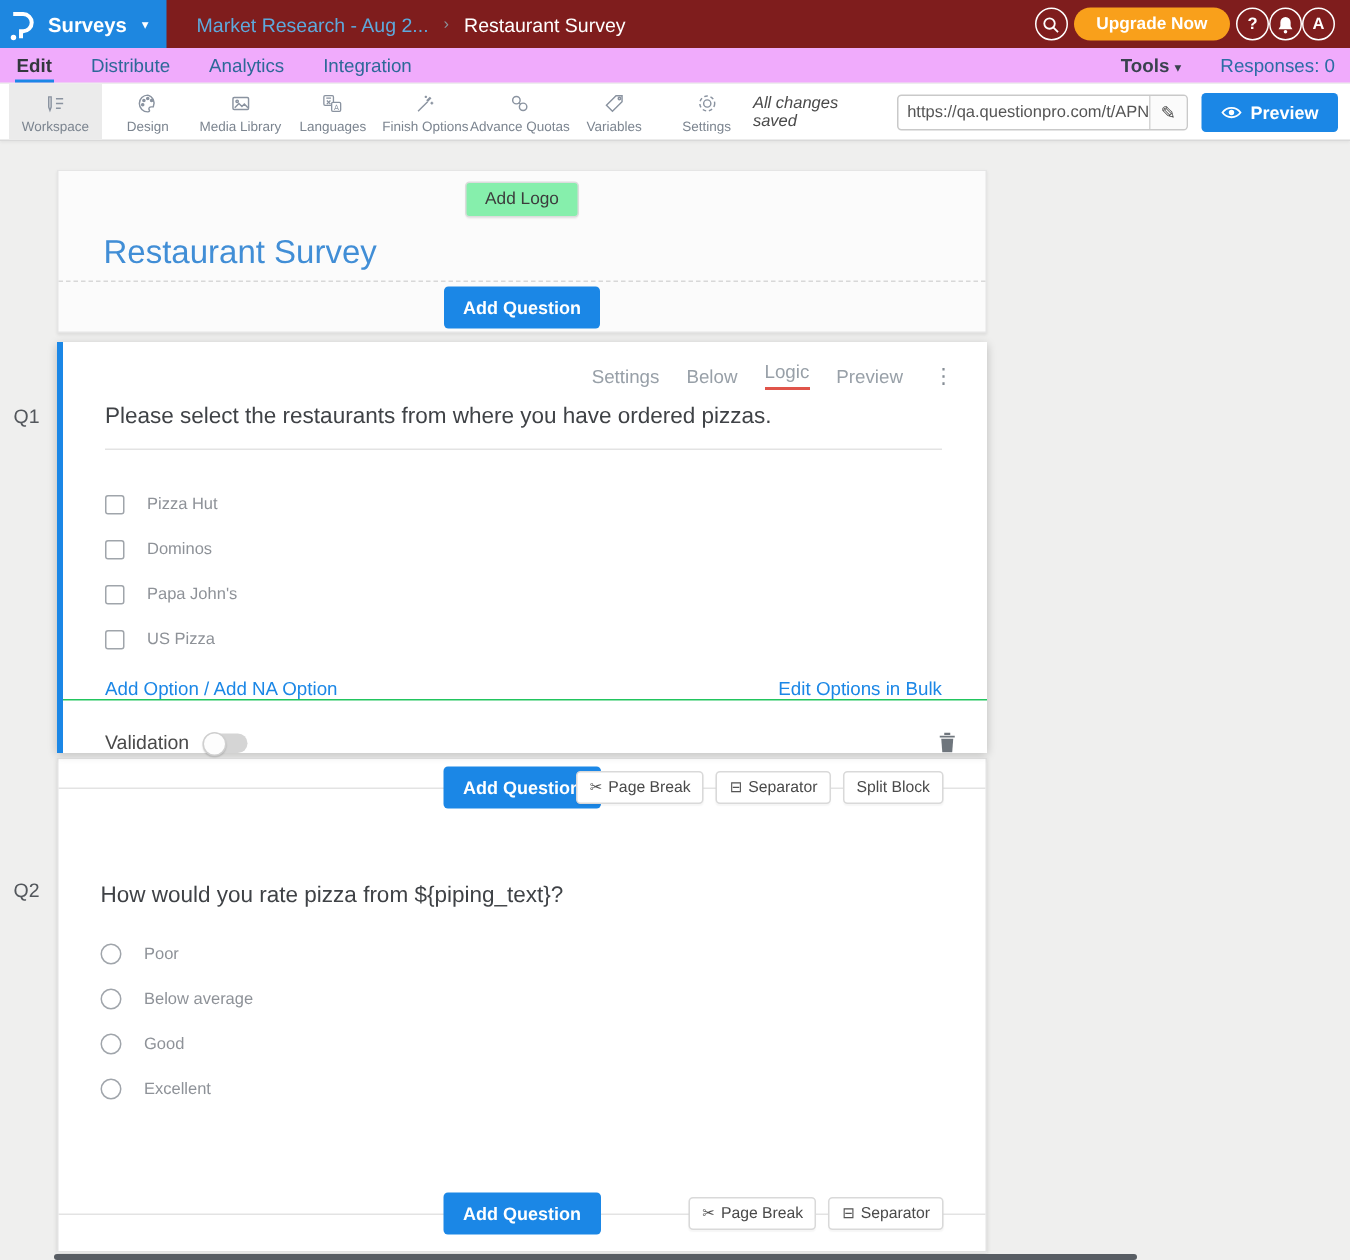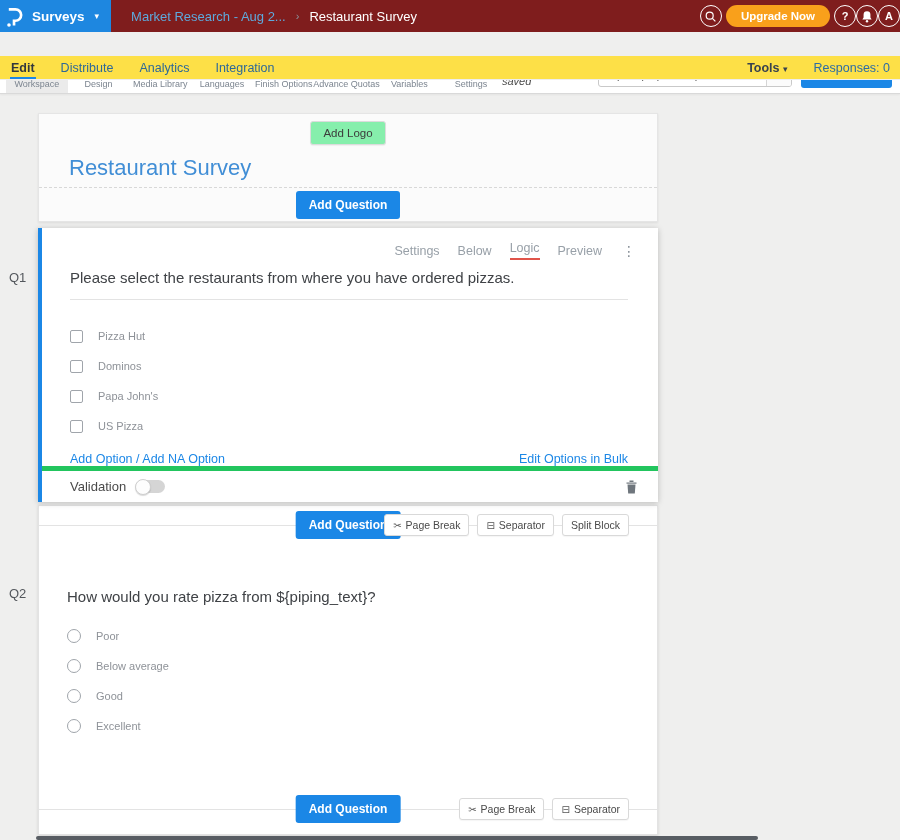--- a/index.html
+++ b/index.html
@@ -12,25 +12,25 @@
   }
   
   .topbar { position:absolute; top:0; left:0; right:0; height:32px; background:#7f1d1d; display:flex; align-items:center; z-index:10; }
   .brand { height:32px; background:#1e87e0; display:flex; align-items:center; gap:8px; padding:0 12px 0 5px; cursor:pointer; }
   .brand-label { color:#fff; font-size:13.5px; font-weight:bold; }
   .brand-caret { color:#fff; font-size:9px; margin-left:2px; }
   .breadcrumb { display:flex; align-items:center; gap:10px; margin-left:20px; font-size:13px; }
   .crumb-folder { color:#5ea9dc; cursor:pointer; }
   .crumb-sep { color:#8c949c; font-size:11px; }
   .crumb-current { color:#ffffff; }
-  .top-actions { margin-left:auto; display:flex; align-items:flex-start; gap:0; }
+  .top-actions { margin-left:auto; display:flex; align-items:flex-start; gap:0; padding-right:10px; }
   .circle-btn { width:22px; height:22px; border:1.5px solid #fff; border-radius:50%; display:flex; align-items:center; justify-content:center; color:#fff; font-size:11px; font-weight:bold; cursor:pointer; }
   .upgrade-btn { background:#f9a01b; color:#fff; font-size:11.5px; font-weight:bold; border:none; border-radius:12px; padding:5px 15px; margin:0 4px; cursor:pointer; }
   
-  .navbar { position:absolute; top:32px; left:0; right:0; height:24px; background:#fde047; display:flex; align-items:stretch; padding:0 10px; border-bottom:1px solid #ededed; z-index:9;margin-top:24px; }
+  .navbar { position:absolute; top:32px; left:0; right:0; height:24px; background:#f0abfc; display:flex; align-items:stretch; padding:0 10px; border-bottom:1px solid #ededed; z-index:9; }
   .nav-tabs { display:flex; gap:24px; }
   .nav-tab { display:flex; align-items:center; font-size:12.5px; color:#2d6898; cursor:pointer; padding:0 1px; }
   .nav-tab.active { color:#32373d; font-weight:bold; box-shadow:inset 0 -2px 0 #1b87e6; }
   .nav-right { margin-left:auto; display:flex; align-items:center; gap:26px; }
   .tools-link { font-size:12.5px; color:#39424e; font-weight:bold; cursor:pointer; }
   .tools-link .caret { font-size:9px; }
   .responses-link { font-size:12.5px; color:#2c6ca5; cursor:pointer; }
   
   .toolbar { position:absolute; top:56px; left:0; right:0; height:38px; background:#fff; border-bottom:1px solid #d9d9d9; display:flex; align-items:stretch; padding-left:6px; box-shadow:0 1px 2px rgba(0,0,0,.05); z-index:8; }
   .tool { width:64px; display:flex; flex-direction:column; align-items:center; justify-content:center; gap:2px; color:#8a93a0; cursor:pointer; }
@@ -60,21 +60,21 @@
   .kebab { color:#868e96; font-size:14px; cursor:pointer; margin-left:2px; line-height:10px; font-family:"DejaVu Sans",sans-serif; }
   .q-text { margin:9px 30px 0 28px; font-size:15px; color:#3f4246; padding-bottom:13px; border-bottom:1px solid #e3e3e3; cursor:text; }
   .opt-list { margin:21px 30px 0 28px; }
   .opt-row { height:30px; display:flex; align-items:center; gap:15px; }
   .opt-label { font-size:11px; color:#8e9298; cursor:text; }
   .checkbox { width:13px; height:13px; border:1px solid #a0a5ab; border-radius:2px; background:#fff; cursor:pointer; flex:none; }
   .radio { width:14px; height:14px; border:1.2px solid #a0a5ab; border-radius:50%; background:#fff; cursor:pointer; flex:none; }
   .links-row { margin:11px 30px 0 28px; display:flex; justify-content:space-between; font-size:12.5px; }
   .blue-link { color:#1b87e6; cursor:pointer; }
   .link-sep { color:#1b87e6; }
-  .validation-bar { position:absolute; bottom:0; left:0; right:0; height:36px; border-top:5px solid #22c55e; display:flex; align-items:center; padding:0 20px 0 28px; }
+  .validation-bar { position:absolute; bottom:0; left:0; right:0; height:36px; border-top:1px solid #22c55e; display:flex; align-items:flex-end; padding:0 20px 0 28px; }
   .validation-label { font-size:13px; color:#4a4a4a; }
   .toggle { width:29px; height:13px; background:#d5d5d5; border-radius:7px; margin-left:10px; position:relative; cursor:pointer; }
   .toggle .knob { position:absolute; left:-1px; top:-1.5px; width:16px; height:16px; background:#fdfdfd; border:1px solid #cfcfcf; border-radius:50%; box-shadow:0 1px 1px rgba(0,0,0,.15); }
   .trash { margin-left:auto; cursor:pointer; display:flex; }
   
   .q2-card { top:505px; height:330px; border:1px solid #e3e3e3; box-shadow:0 1px 3px rgba(0,0,0,.12); }
   .block-row { position:relative; height:38px; display:flex; align-items:center; padding:0 28px; }
   .block-row::before { content:''; position:absolute; left:0; right:0; top:50%; height:1px; background:#e3e3e3; }
   .block-row .add-question-btn { position:absolute; left:50%; transform:translateX(-50%); z-index:1; }
   .block-btns { margin-left:auto; display:flex; gap:8px; z-index:1; }

